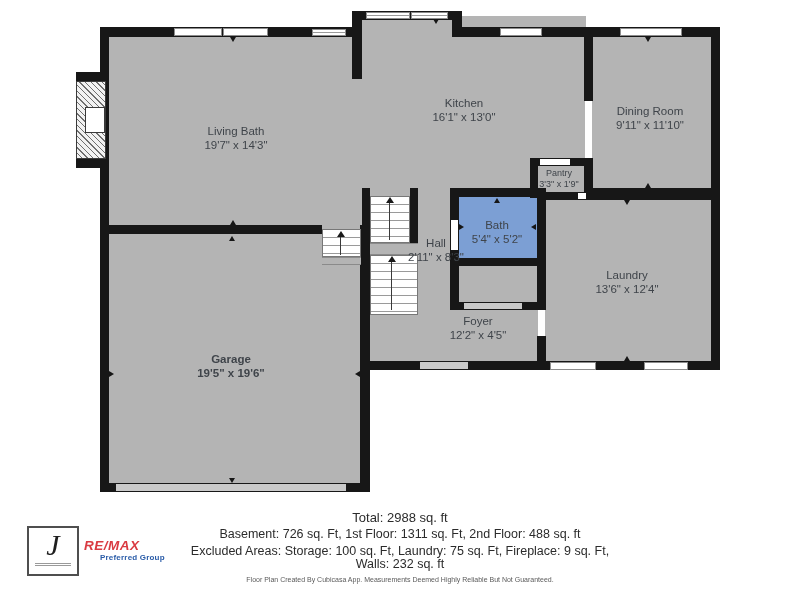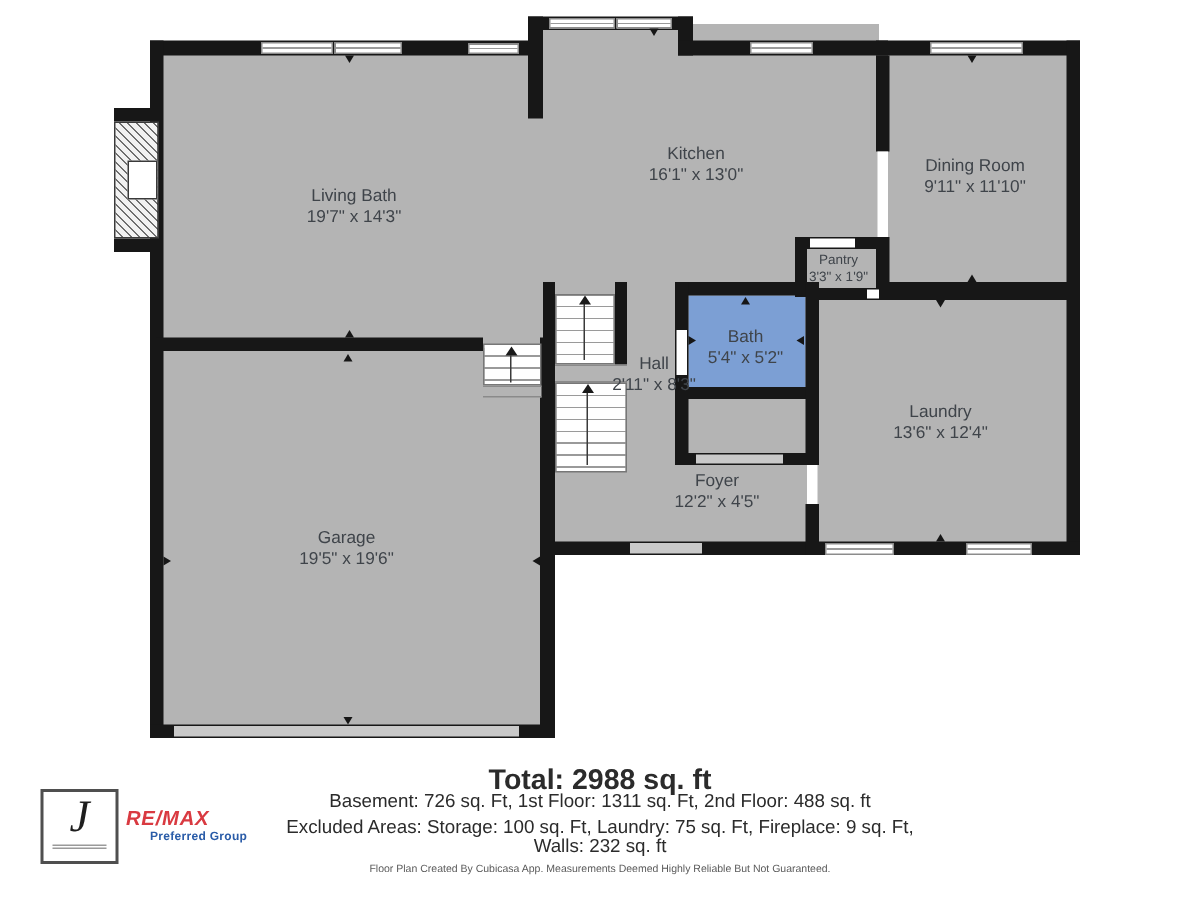--- a/index.html
+++ b/index.html
@@ -19,21 +19,21 @@
   .fpin{position:absolute;background:#fff;border:1px solid #3a3a3a;box-sizing:border-box;}
   .bathfill{position:absolute;background:#7c9fd4;}
   .rlabel{position:absolute;transform:translate(-50%,0);text-align:center;font-size:11.5px;
           color:#3f444a;line-height:14px;white-space:nowrap;}
   .rlabel.small{font-size:9px;line-height:11px;}
   .mu{position:absolute;width:0;height:0;border-left:3px solid transparent;border-right:3px solid transparent;border-bottom:5px solid #161616;}
   .md{position:absolute;width:0;height:0;border-left:3px solid transparent;border-right:3px solid transparent;border-top:5px solid #161616;}
   .ml{position:absolute;width:0;height:0;border-top:3px solid transparent;border-bottom:3px solid transparent;border-right:5px solid #161616;}
   .mr{position:absolute;width:0;height:0;border-top:3px solid transparent;border-bottom:3px solid transparent;border-left:5px solid #161616;}
   .summary{position:absolute;left:0;width:800px;text-align:center;color:#2b2b2b;}
-  .total{top:510px;font-size:19px;font-weight:bold;}
+  .total{top:510px;font-size:13px;font-weight:normal;}
   .l1{top:527px;font-size:12.5px;}
   .l2{top:544px;font-size:12.5px;}
   .l3{top:557px;font-size:12.5px;}
   .disc{top:576px;font-size:7px;color:#5a5a5a;}
   .logobox{position:absolute;left:27px;top:526px;width:52px;height:50px;background:#fff;border:2px solid #4f4f4f;box-sizing:border-box;text-align:center;}
   .logoj{font-family:"Liberation Serif",serif;font-style:italic;font-size:30px;line-height:34px;color:#1e1e1e;display:block;}
   .logoline{display:block;height:1px;background:#9a9a9a;margin:1px 6px 0 6px;}
   .brand{position:absolute;left:84px;top:540px;line-height:12px;}
   .brandname{font-size:13.5px;font-weight:bold;font-style:italic;letter-spacing:.5px;display:block;}
   .brandsub{font-size:8px;font-weight:bold;display:block;letter-spacing:.2px;}
@@ -159,21 +159,21 @@
     <span>2'11" x 8'3"</span>
   </div>
   <div class="rlabel" style="left:627px;top:268px;">
     <span>Laundry</span><br>
     <span>13'6" x 12'4"</span>
   </div>
   <div class="rlabel" style="left:450px;top:314px;margin-left:28px;">
     <span>Foyer</span><br>
     <span>12'2" x 4'5"</span>
   </div>
-  <div class="rlabel" style="left:231px;top:352px;">
+  <div class="rlabel" style="left:231px;top:352px;font-weight:bold;">
     <span>Garage</span><br>
     <span>19'5" x 19'6"</span>
   </div>
 
   <div class="summary total">Total: 2988 sq. ft</div>
   <div class="summary l1">Basement: 726 sq. Ft, 1st Floor: 1311 sq. Ft, 2nd Floor: 488 sq. ft</div>
   <div class="summary l2">Excluded Areas: Storage: 100 sq. Ft, Laundry: 75 sq. Ft, Fireplace: 9 sq. Ft,</div>
   <div class="summary l3">Walls: 232 sq. ft</div>
   <div class="summary disc">Floor Plan Created By Cubicasa App. Measurements Deemed Highly Reliable But Not Guaranteed.</div>
 

